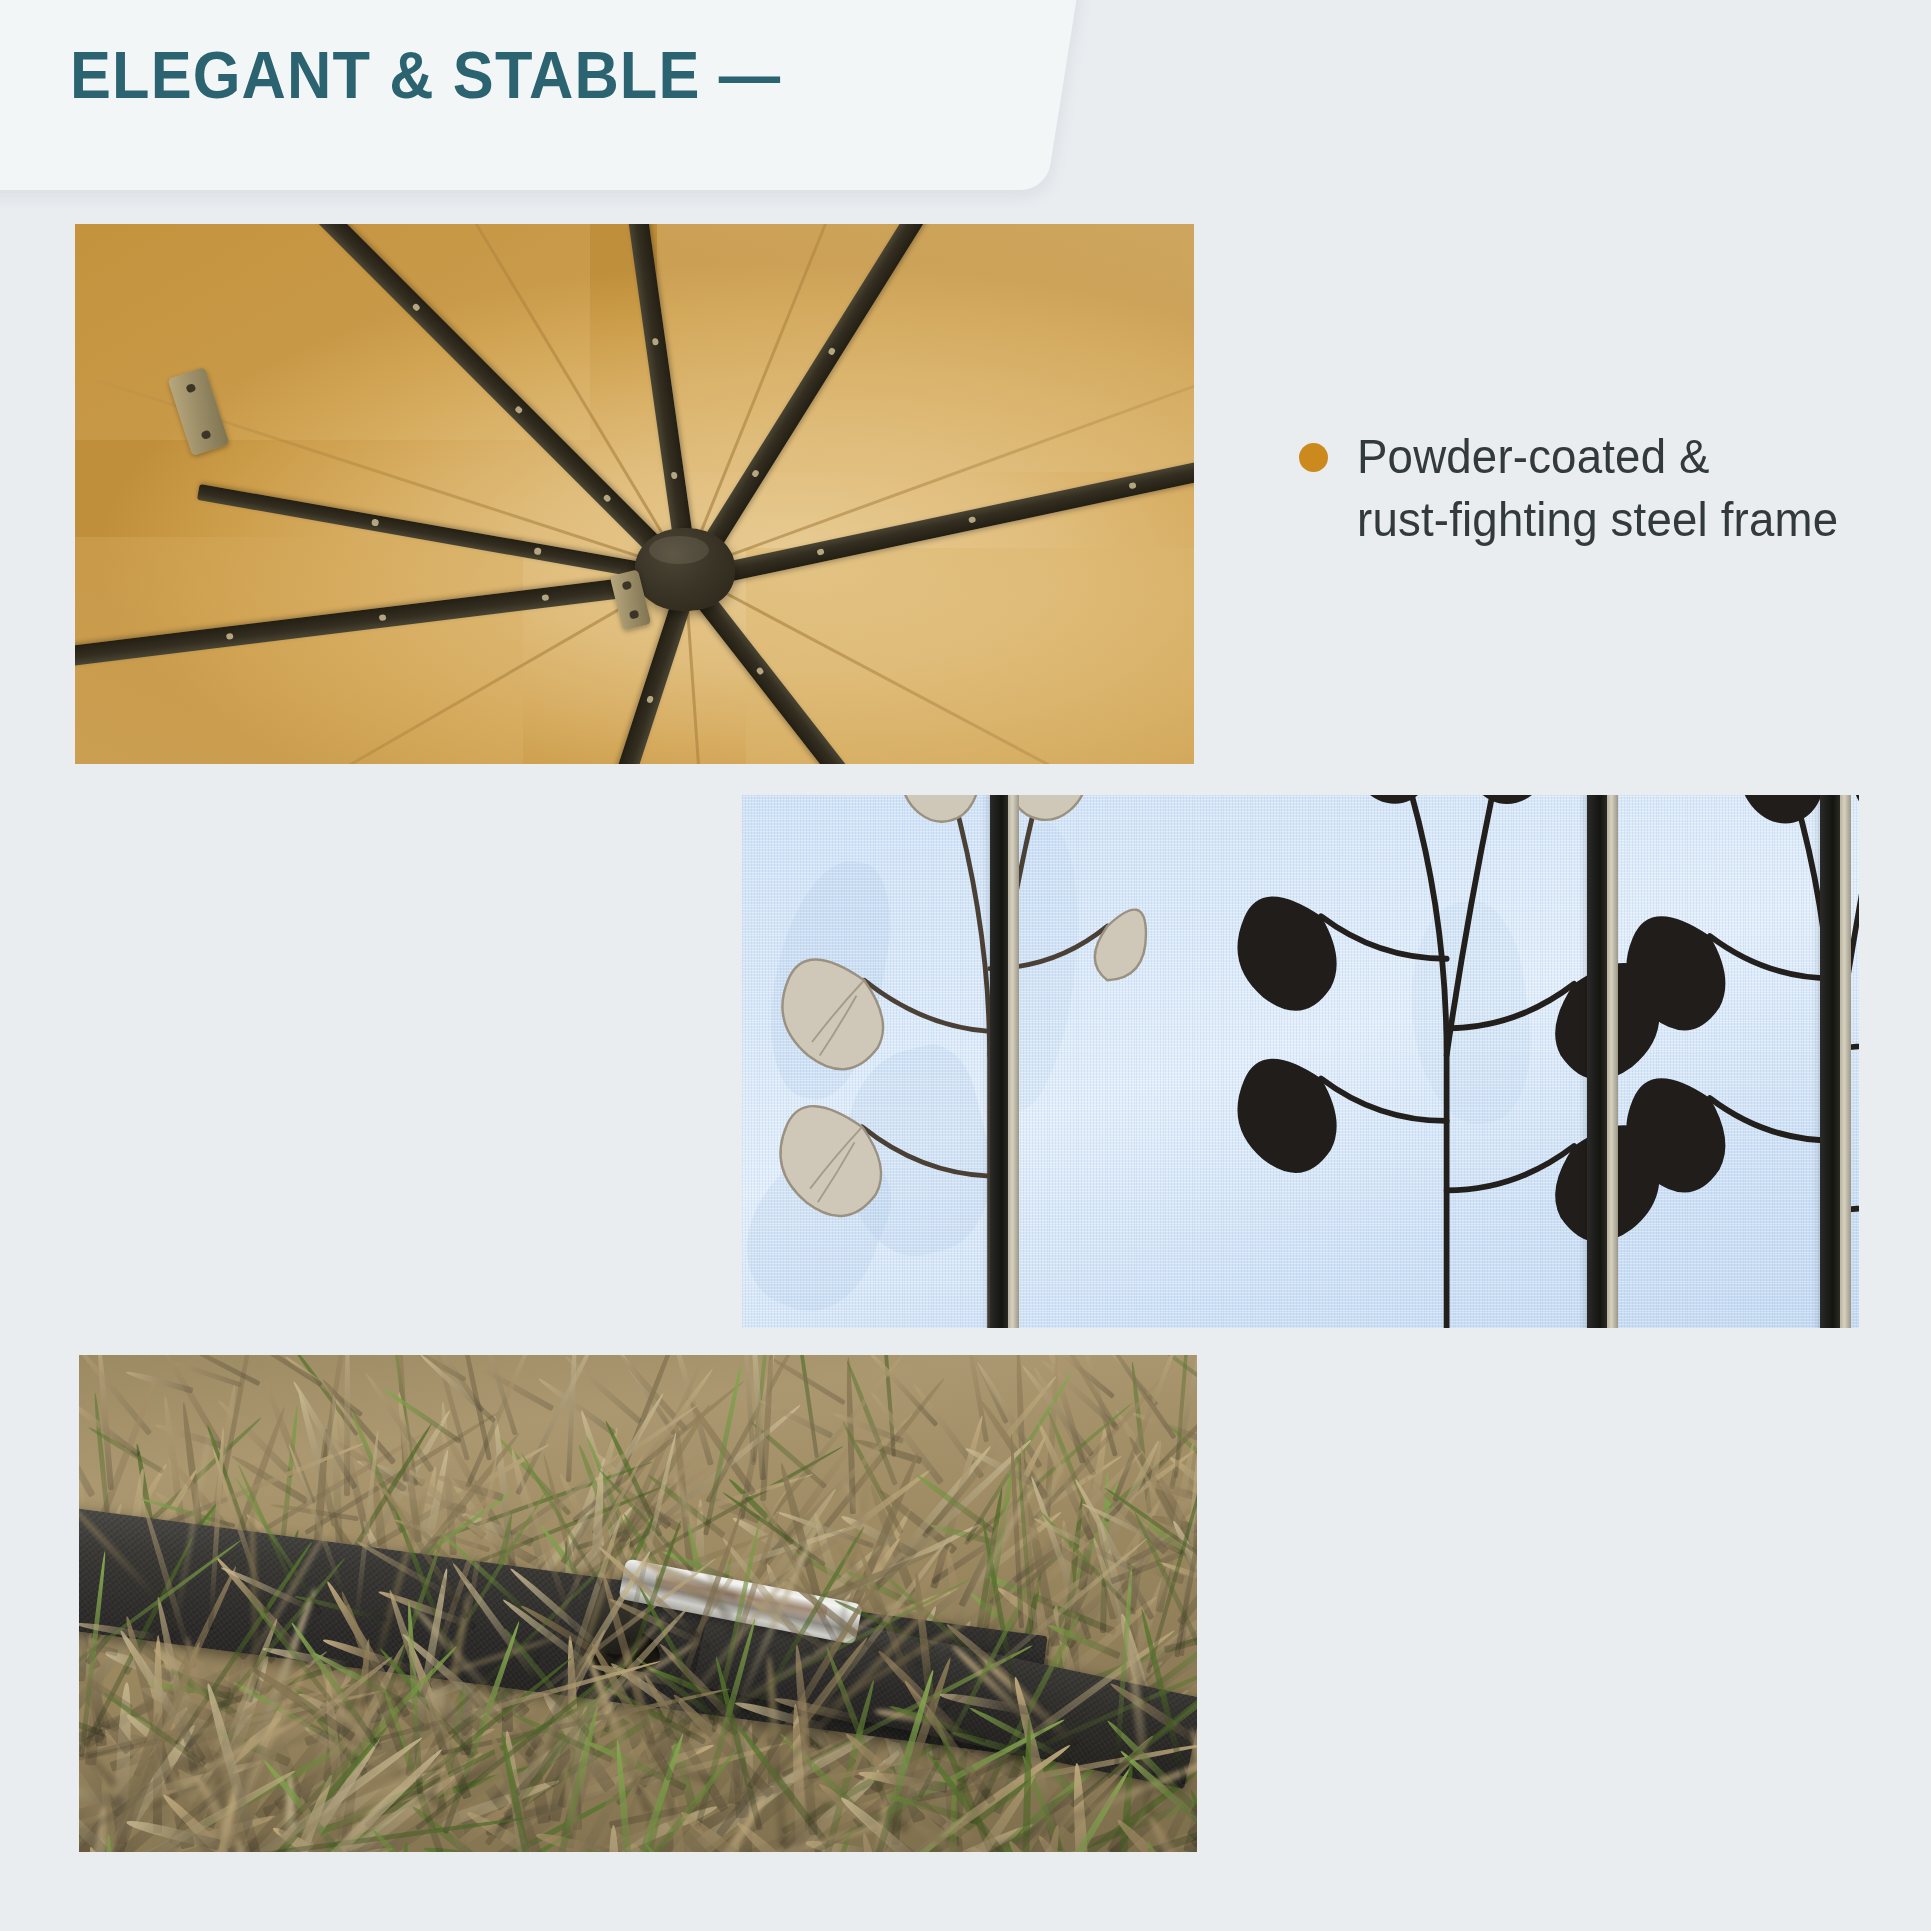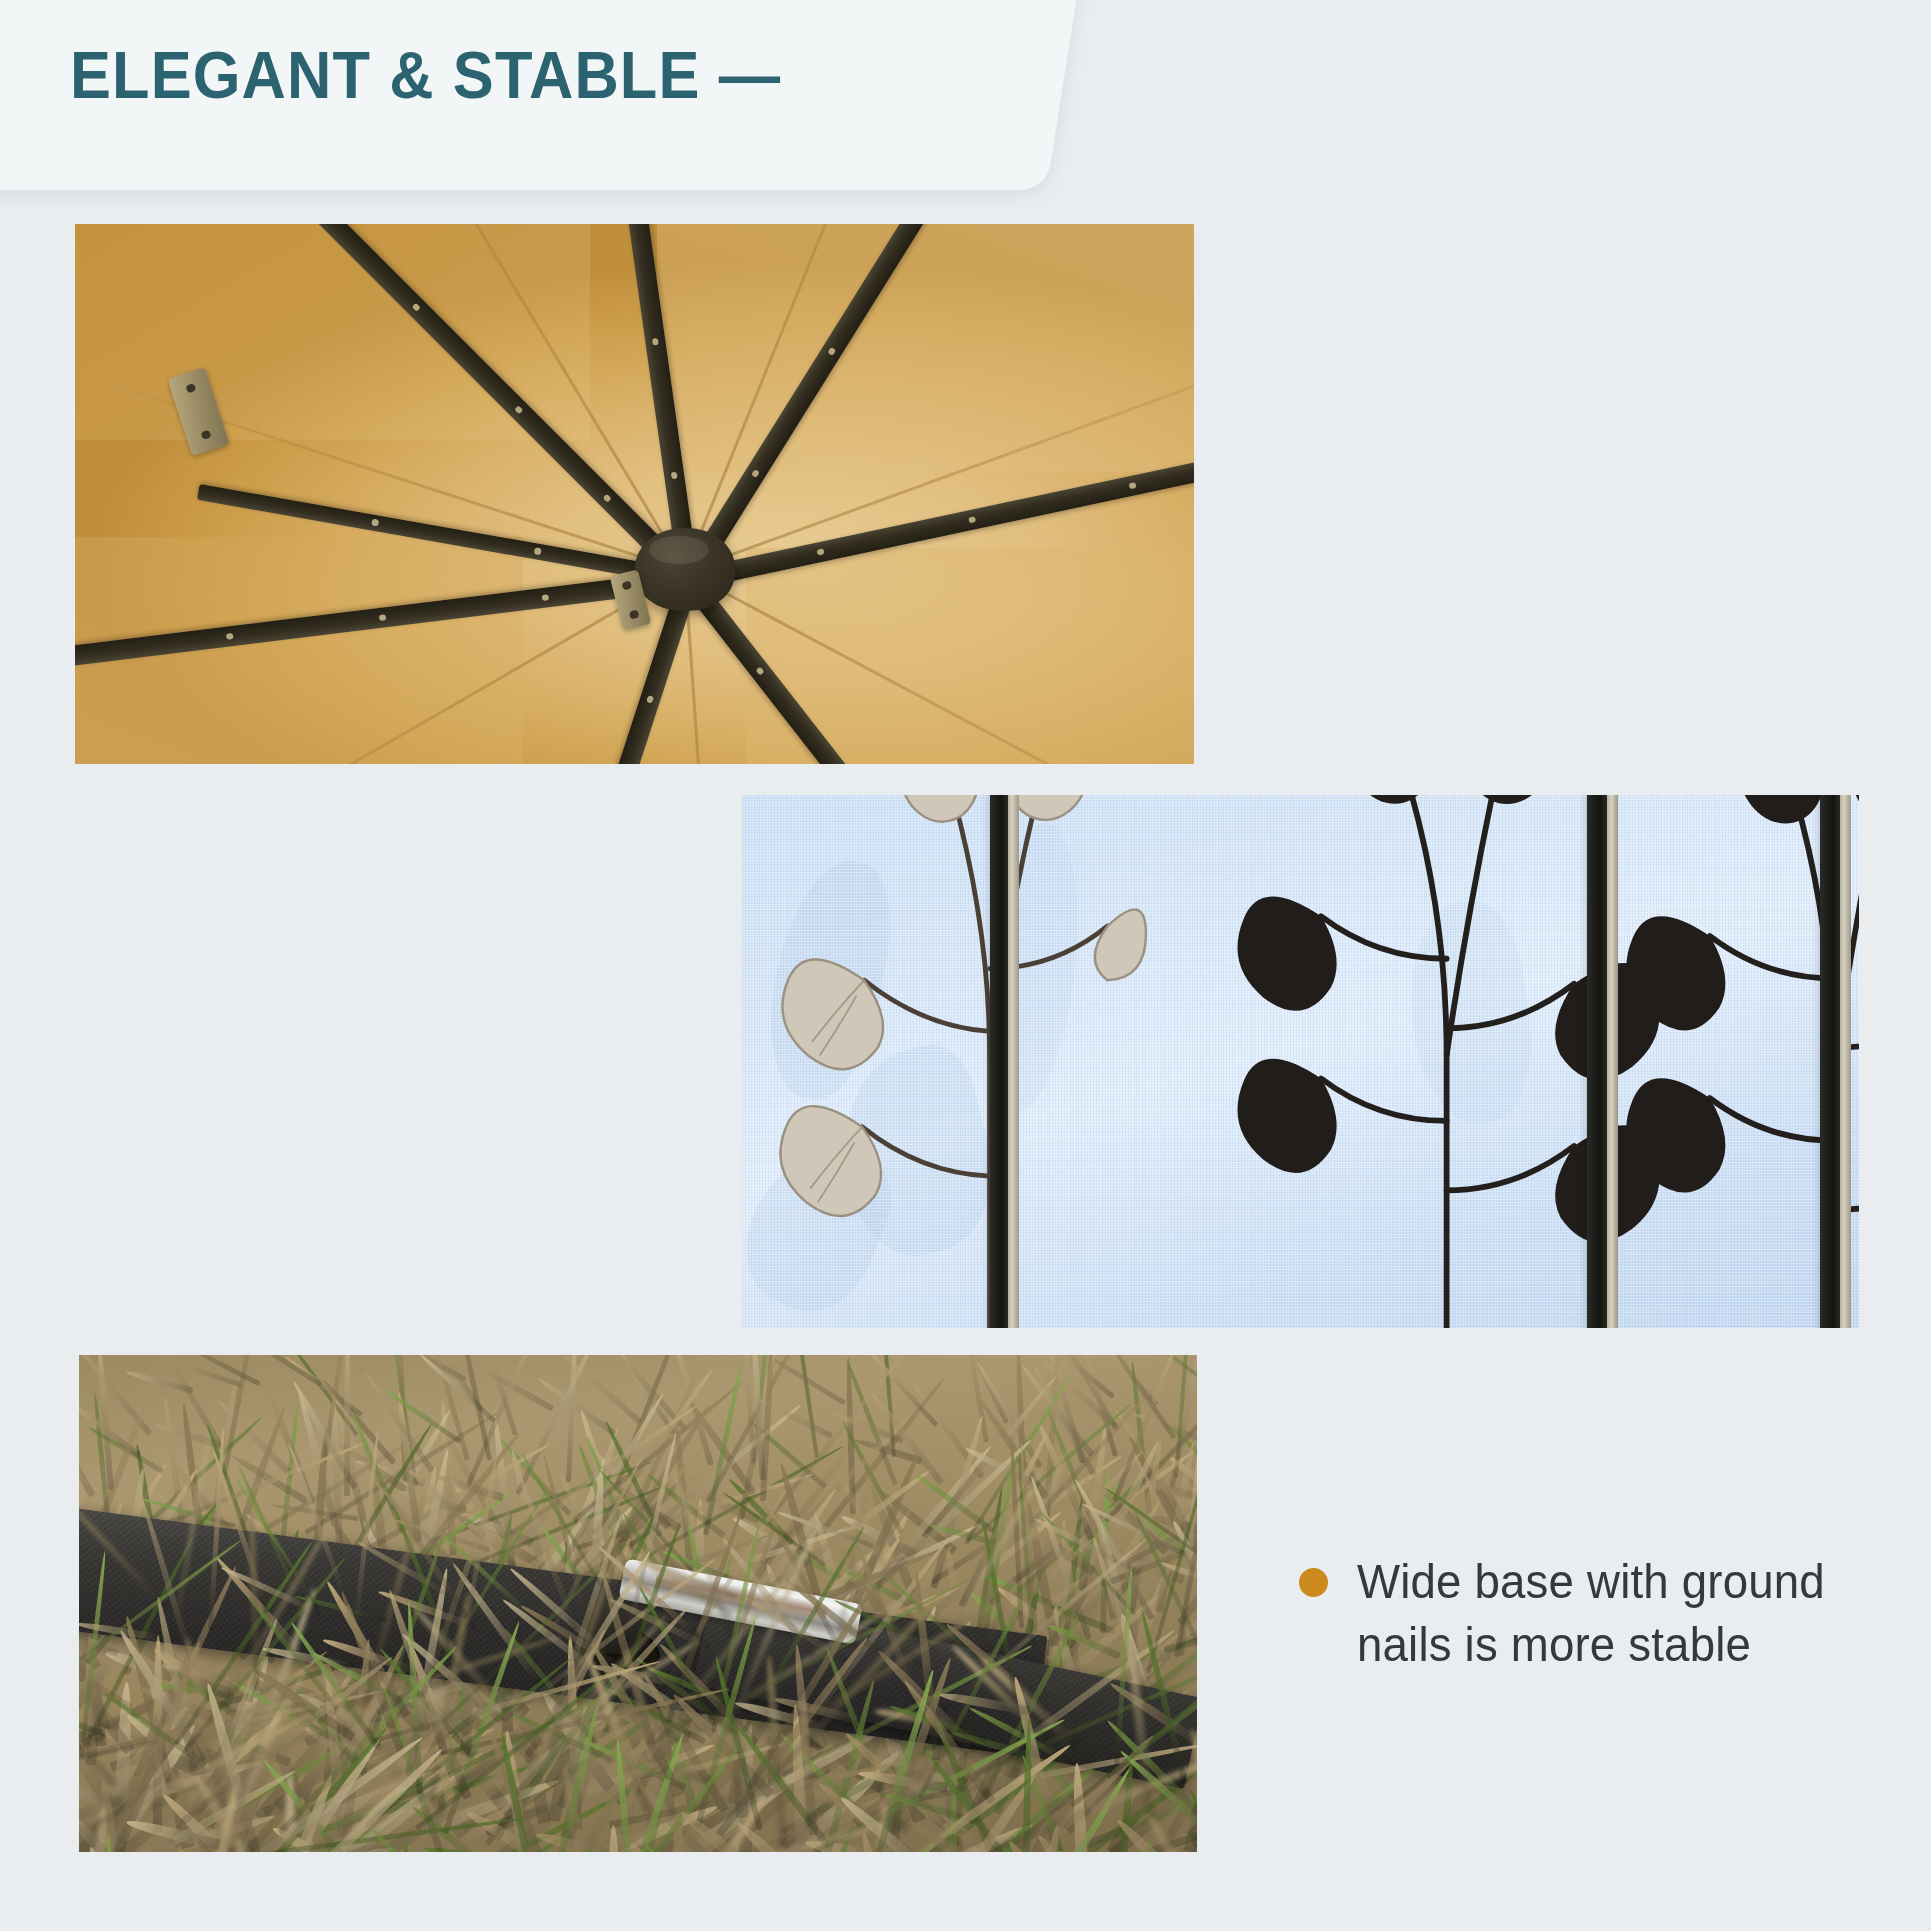--- a/index.html
+++ b/index.html
@@ -241,20 +241,25 @@
         <i style="top:11.6px;"></i>
           <i style="bottom:11.6px;"></i>
       </div>
       <div class="bracket" style="left:541px;top:348px;width:29px;height:56px;transform:rotate(-14deg);">
         <i style="top:8.7px;"></i>
           <i style="bottom:8.7px;"></i>
       </div>
     </div>
   </div>
 
+  <div class="bullet" id="bullet-frame">
+    <span class="dot"></span>
+    <span class="bullet-text">Powder-coated &amp;
+rust-fighting steel frame</span>
+  </div>
 
   <div class="photo" id="photo-leaf">
 
     <div class="ghost-leaf" style="left:3%;top:12%;width:106px;height:241px;border-radius:60% 40% 50% 50%;transform:rotate(10deg);"></div>
     <div class="ghost-leaf" style="left:9%;top:48%;width:145px;height:203px;border-radius:70% 30% 55% 45%;transform:rotate(-14deg);"></div>
     <div class="ghost-leaf" style="left:1%;top:66%;width:126px;height:164px;border-radius:65% 35% 50% 50%;transform:rotate(22deg);"></div>
     <div class="ghost-leaf" style="left:22%;top:5%;width:87px;height:290px;border-radius:50%;transform:rotate(6deg);opacity:.3;"></div>
     <div class="ghost-leaf" style="left:60%;top:20%;width:116px;height:222px;border-radius:60% 40% 50% 50%;transform:rotate(-8deg);opacity:.3;"></div>
 
     <div class="mesh"></div>
@@ -1231,20 +1236,15 @@
         <span class="blade" style="left:8.01%;top:91.34%;width:8.4px;height:195px;background:linear-gradient(180deg,#7ea047 0%, rgba(0,0,0,.22) 100%);transform:rotate(-2.2deg);opacity:0.85;"></span>
         <span class="blade" style="left:93.95%;top:77.63%;width:11.5px;height:238px;background:linear-gradient(180deg,#c0ae84 0%, rgba(0,0,0,.22) 100%);transform:rotate(29.6deg);opacity:0.74;"></span>
         <span class="blade" style="left:19.07%;top:63.13%;width:9.8px;height:177px;background:linear-gradient(180deg,#cbbb93 0%, rgba(0,0,0,.22) 100%);transform:rotate(-15.7deg);opacity:0.84;"></span>
         <span class="blade" style="left:56.16%;top:47.18%;width:8px;height:247px;background:linear-gradient(180deg,#97855e 0%, rgba(0,0,0,.22) 100%);transform:rotate(36.9deg);opacity:0.83;"></span>
         <span class="blade" style="left:10.39%;top:91.94%;width:13px;height:171px;background:linear-gradient(180deg,#c0ae84 0%, rgba(0,0,0,.22) 100%);transform:rotate(-19.8deg);opacity:0.77;"></span>
         <span class="blade" style="left:68.28%;top:60.27%;width:6.5px;height:220px;background:linear-gradient(180deg,#86a850 0%, rgba(0,0,0,.22) 100%);transform:rotate(16.5deg);opacity:1.00;"></span>
         <span class="blade" style="left:16.12%;top:76.19%;width:11.3px;height:96px;background:linear-gradient(180deg,#cbbb93 0%, rgba(0,0,0,.22) 100%);transform:rotate(-76.2deg);opacity:0.86;"></span>
       </div>
   </div>
 
-  <div class="bullet" id="bullet-base">
-    <span class="dot"></span>
-    <span class="bullet-text">Wide base with ground
-nails is more stable</span>
-  </div>
 
 </div>
 
 
 </body></html>

